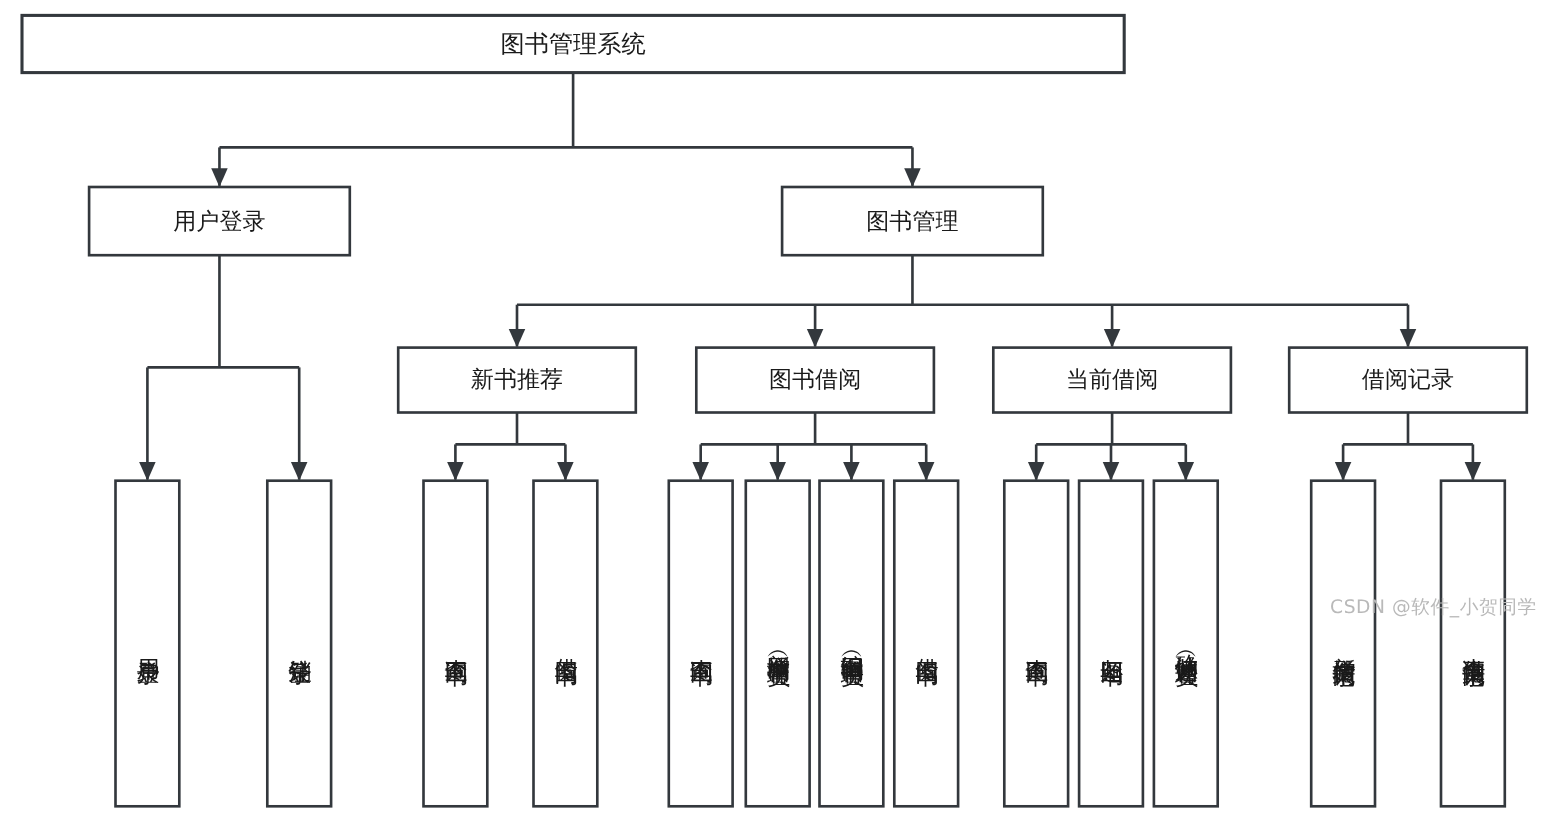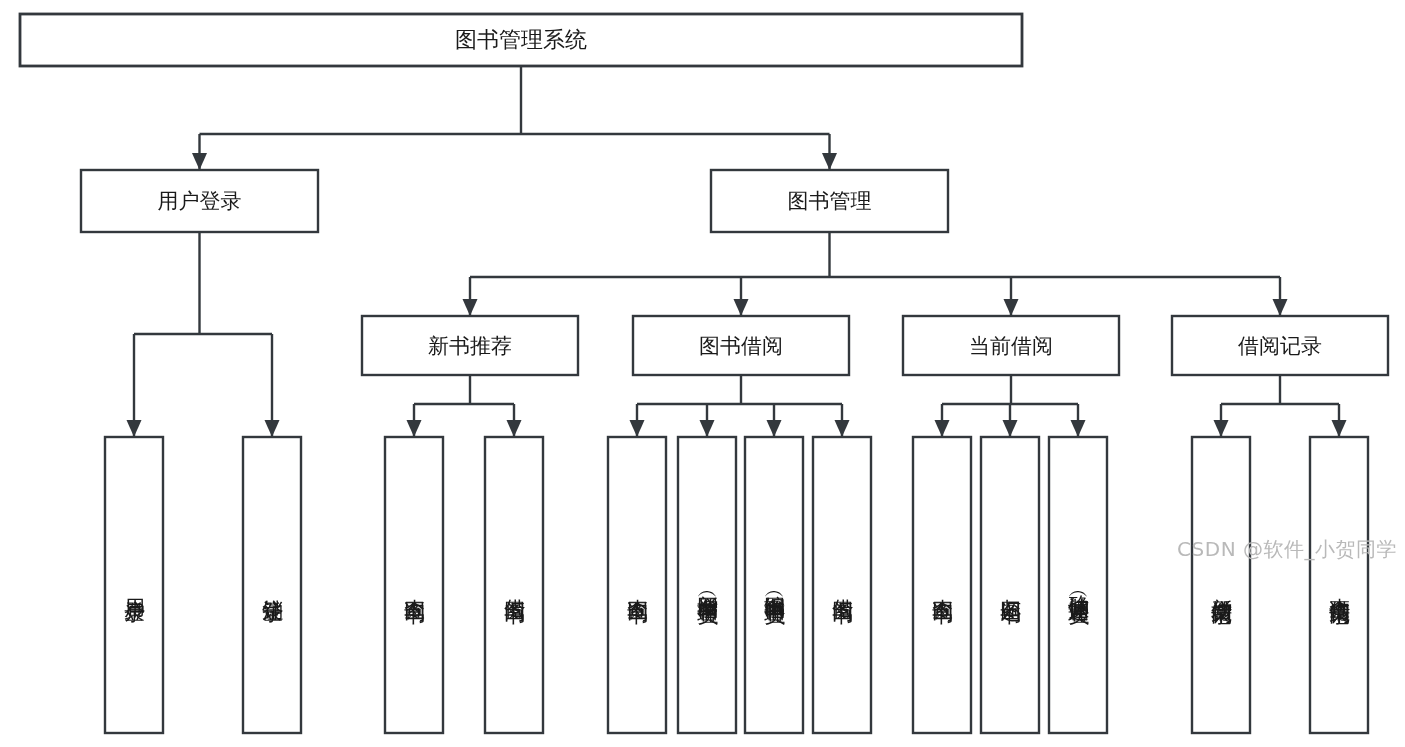--- a/index.html
+++ b/index.html
@@ -68,21 +68,21 @@
     letter-spacing: 1.5px;
     color: #1a1a1a;
     white-space: nowrap;
     pointer-events: none;
   }
   .watermark {
     position: absolute;
     right: 8px;
     bottom: 6px;
     font-family: "DejaVu Sans", "Liberation Sans", sans-serif;
-    font-size: 20px;
+    font-size: 17px;
     color: #b9b9b9;
     letter-spacing: 0.5px;
     white-space: nowrap;
   }
 </style>
 </head>
 <body>
 
 <div id="diagram-root">
 

